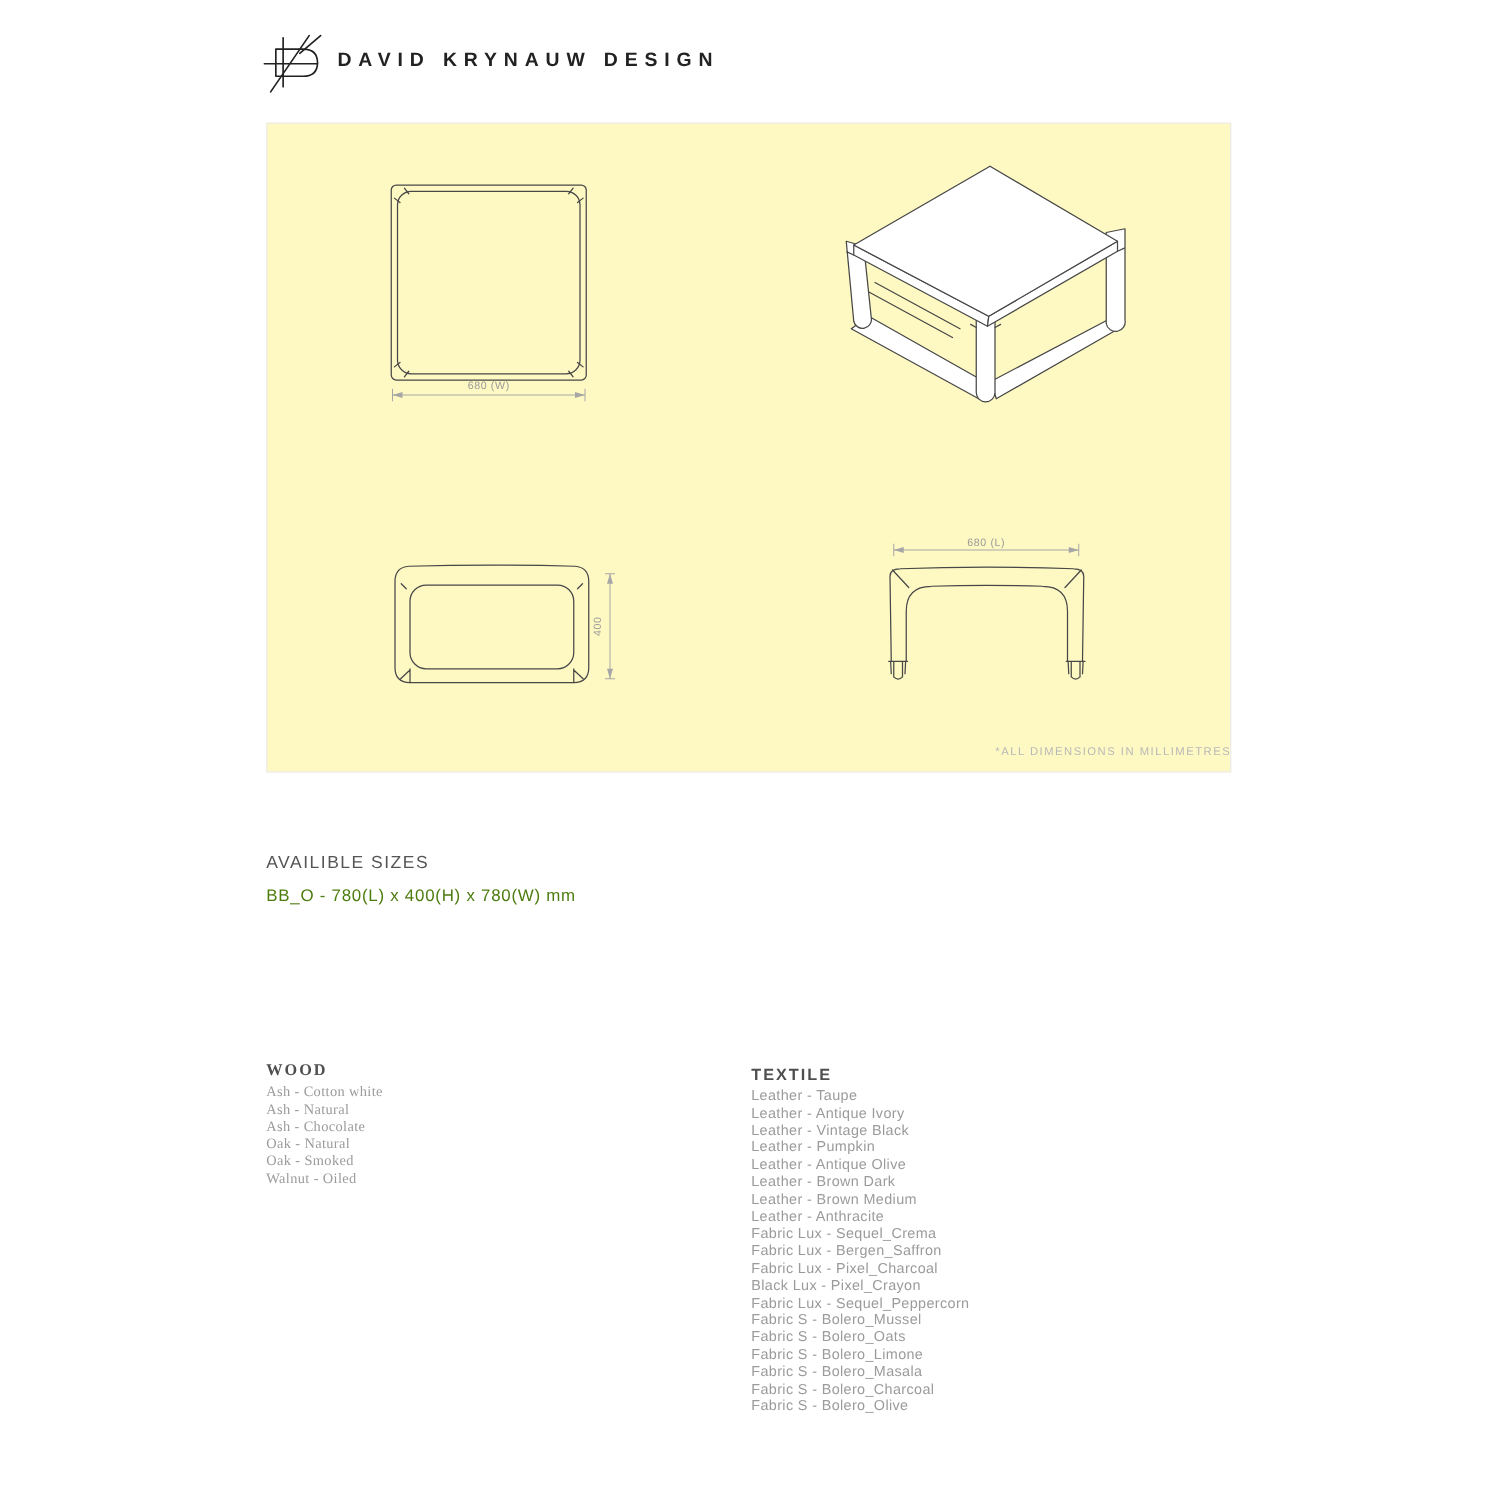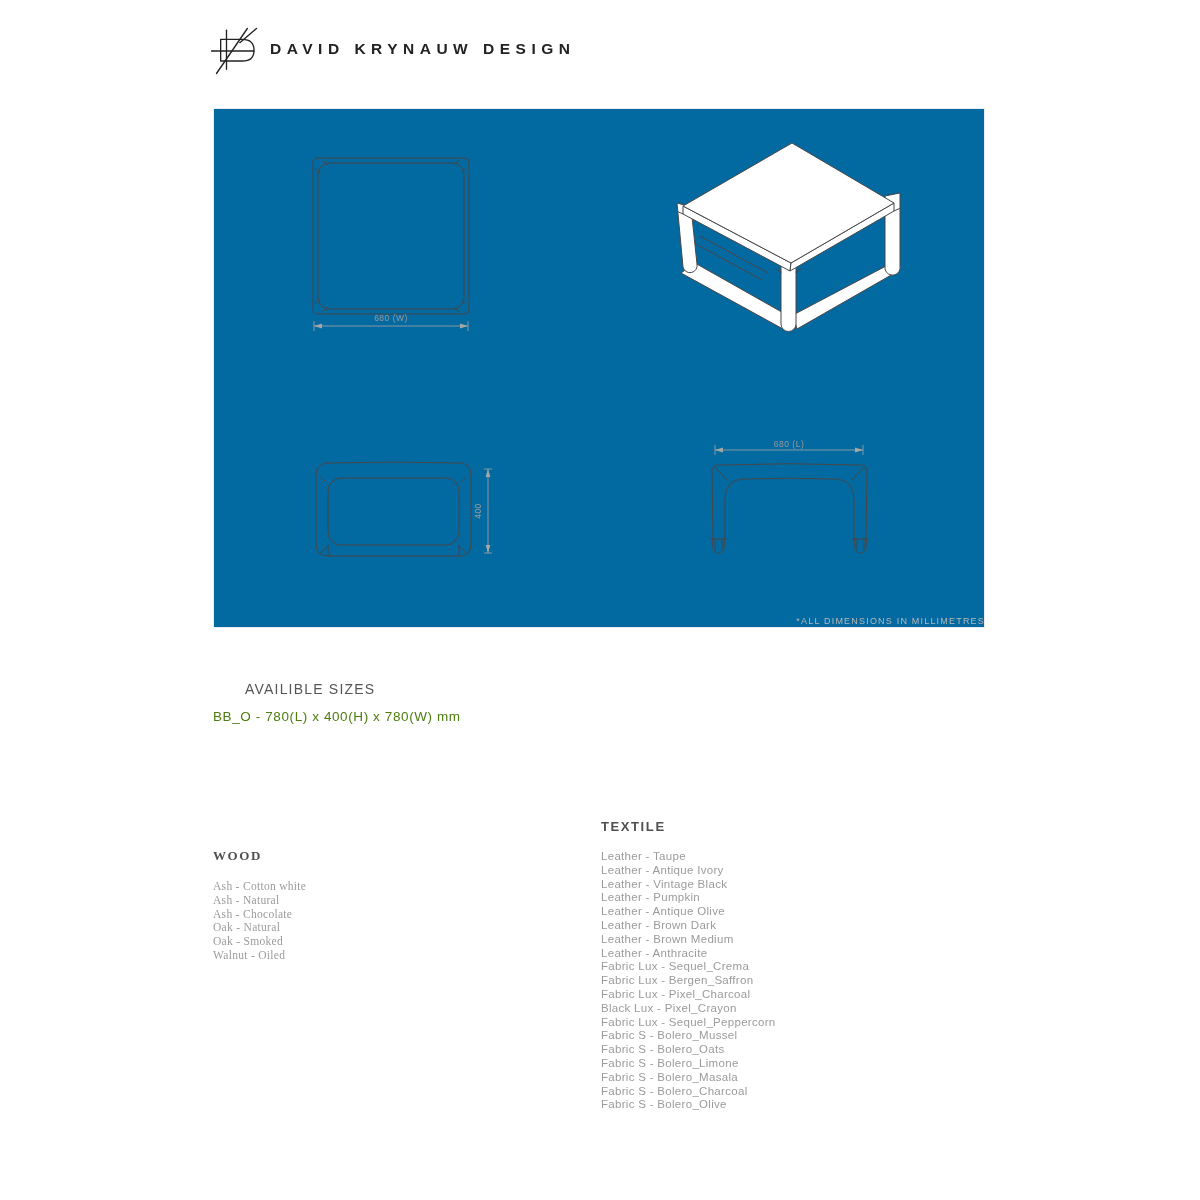--- a/index.html
+++ b/index.html
@@ -6,51 +6,51 @@
   html,body { background:#ffffff; }
   body { font-family:"Liberation Sans", sans-serif; }
   #page { position:relative; width:1200px; height:1200px; background:#fff; overflow:hidden; }
 
   
   .logo-mark { position:absolute; left:208px; top:26px; width:52px; height:50px; }
   .brand { position:absolute; left:270px; top:40px; font-size:15.5px; font-weight:700;
            letter-spacing:5.5px; color:#222; white-space:nowrap; }
 
   
-  .panel { position:absolute; left:213px; top:108px; width:772px; height:520px;
-           border:1px solid #ececec; background:#0369a1; }
+  .panel { position:absolute; left:213px; top:98px; width:772px; height:520px;
+           border:1px solid #ececec; background:#fef9c3; }
   .panel svg { position:absolute; }
   .svg-top   { left:97px;  top:47px;  }
   .svg-persp { left:450px; top:24px;  }
   .svg-front { left:97px;  top:350px; }
   .svg-side  { left:494px; top:328px; }
 
   .ln   { stroke:#474747; stroke-width:1; fill:none; stroke-linecap:round; stroke-linejoin:round; }
   .lnf  { stroke:#474747; stroke-width:1; fill:#ffffff; stroke-linejoin:round; }
   .dim  { stroke:#a6a6a6; stroke-width:0.8; fill:none; }
   .dimf { fill:#a6a6a6; stroke:none; }
   .dimt { fill:#9a9a9a; font-size:8.5px; letter-spacing:0.5px; font-family:"Liberation Sans",sans-serif; }
 
-  .note { position:absolute; top:616px; left:213px; width:772px; text-align:right;
+  .note { position:absolute; top:596px; left:213px; width:772px; text-align:right;
           font-size:9px; letter-spacing:1.2px; color:#b8b8b8; }
 
   
   .title   { position:absolute; left:213px; top:646px; font-size:20px; font-weight:500;
              letter-spacing:1.8px; color:#4a4a4a; }
   .sizes-h { position:absolute; left:213px; top:681px; font-size:14px; font-weight:500;
-             letter-spacing:1.2px; color:#555;margin-left:32px; }
+             letter-spacing:1.2px; color:#555; }
   .size-l  { position:absolute; left:213px; top:709px; font-size:13.5px; font-weight:400;
              letter-spacing:0.6px; color:#4d7c0f; }
 
   
   .mat-h { font-size:13px; font-weight:700; letter-spacing:1.6px; color:#4f4f4f; }
-  .mat-list { margin-top:16px; }
+  .mat-list { margin-top:4px; }
   .mat-list div { font-size:11.5px; line-height:13.8px; color:#9b9b9b; letter-spacing:0.3px; }
   .wood    { position:absolute; left:213px; top:848px;font-family:Liberation Serif, serif; }
-  .textile { position:absolute; left:601px; top:819px; }
+  .textile { position:absolute; left:601px; top:852px; }
 </style>
 </head>
 <body>
 
 <div id="page">
 
   <svg class="logo-mark" viewBox="0 0 60 60">
     <path class="ln" style="stroke:#222;stroke-width:1.6" d="M14,16 L40,16 Q54,16 54,29 Q54,42 40,42 L14,42 Z"></path>
     <path class="ln" style="stroke:#222;stroke-width:1.6" d="M21,5 L21,52"></path>
     <path class="ln" style="stroke:#222;stroke-width:1.6" d="M3,30 L54,30"></path>

